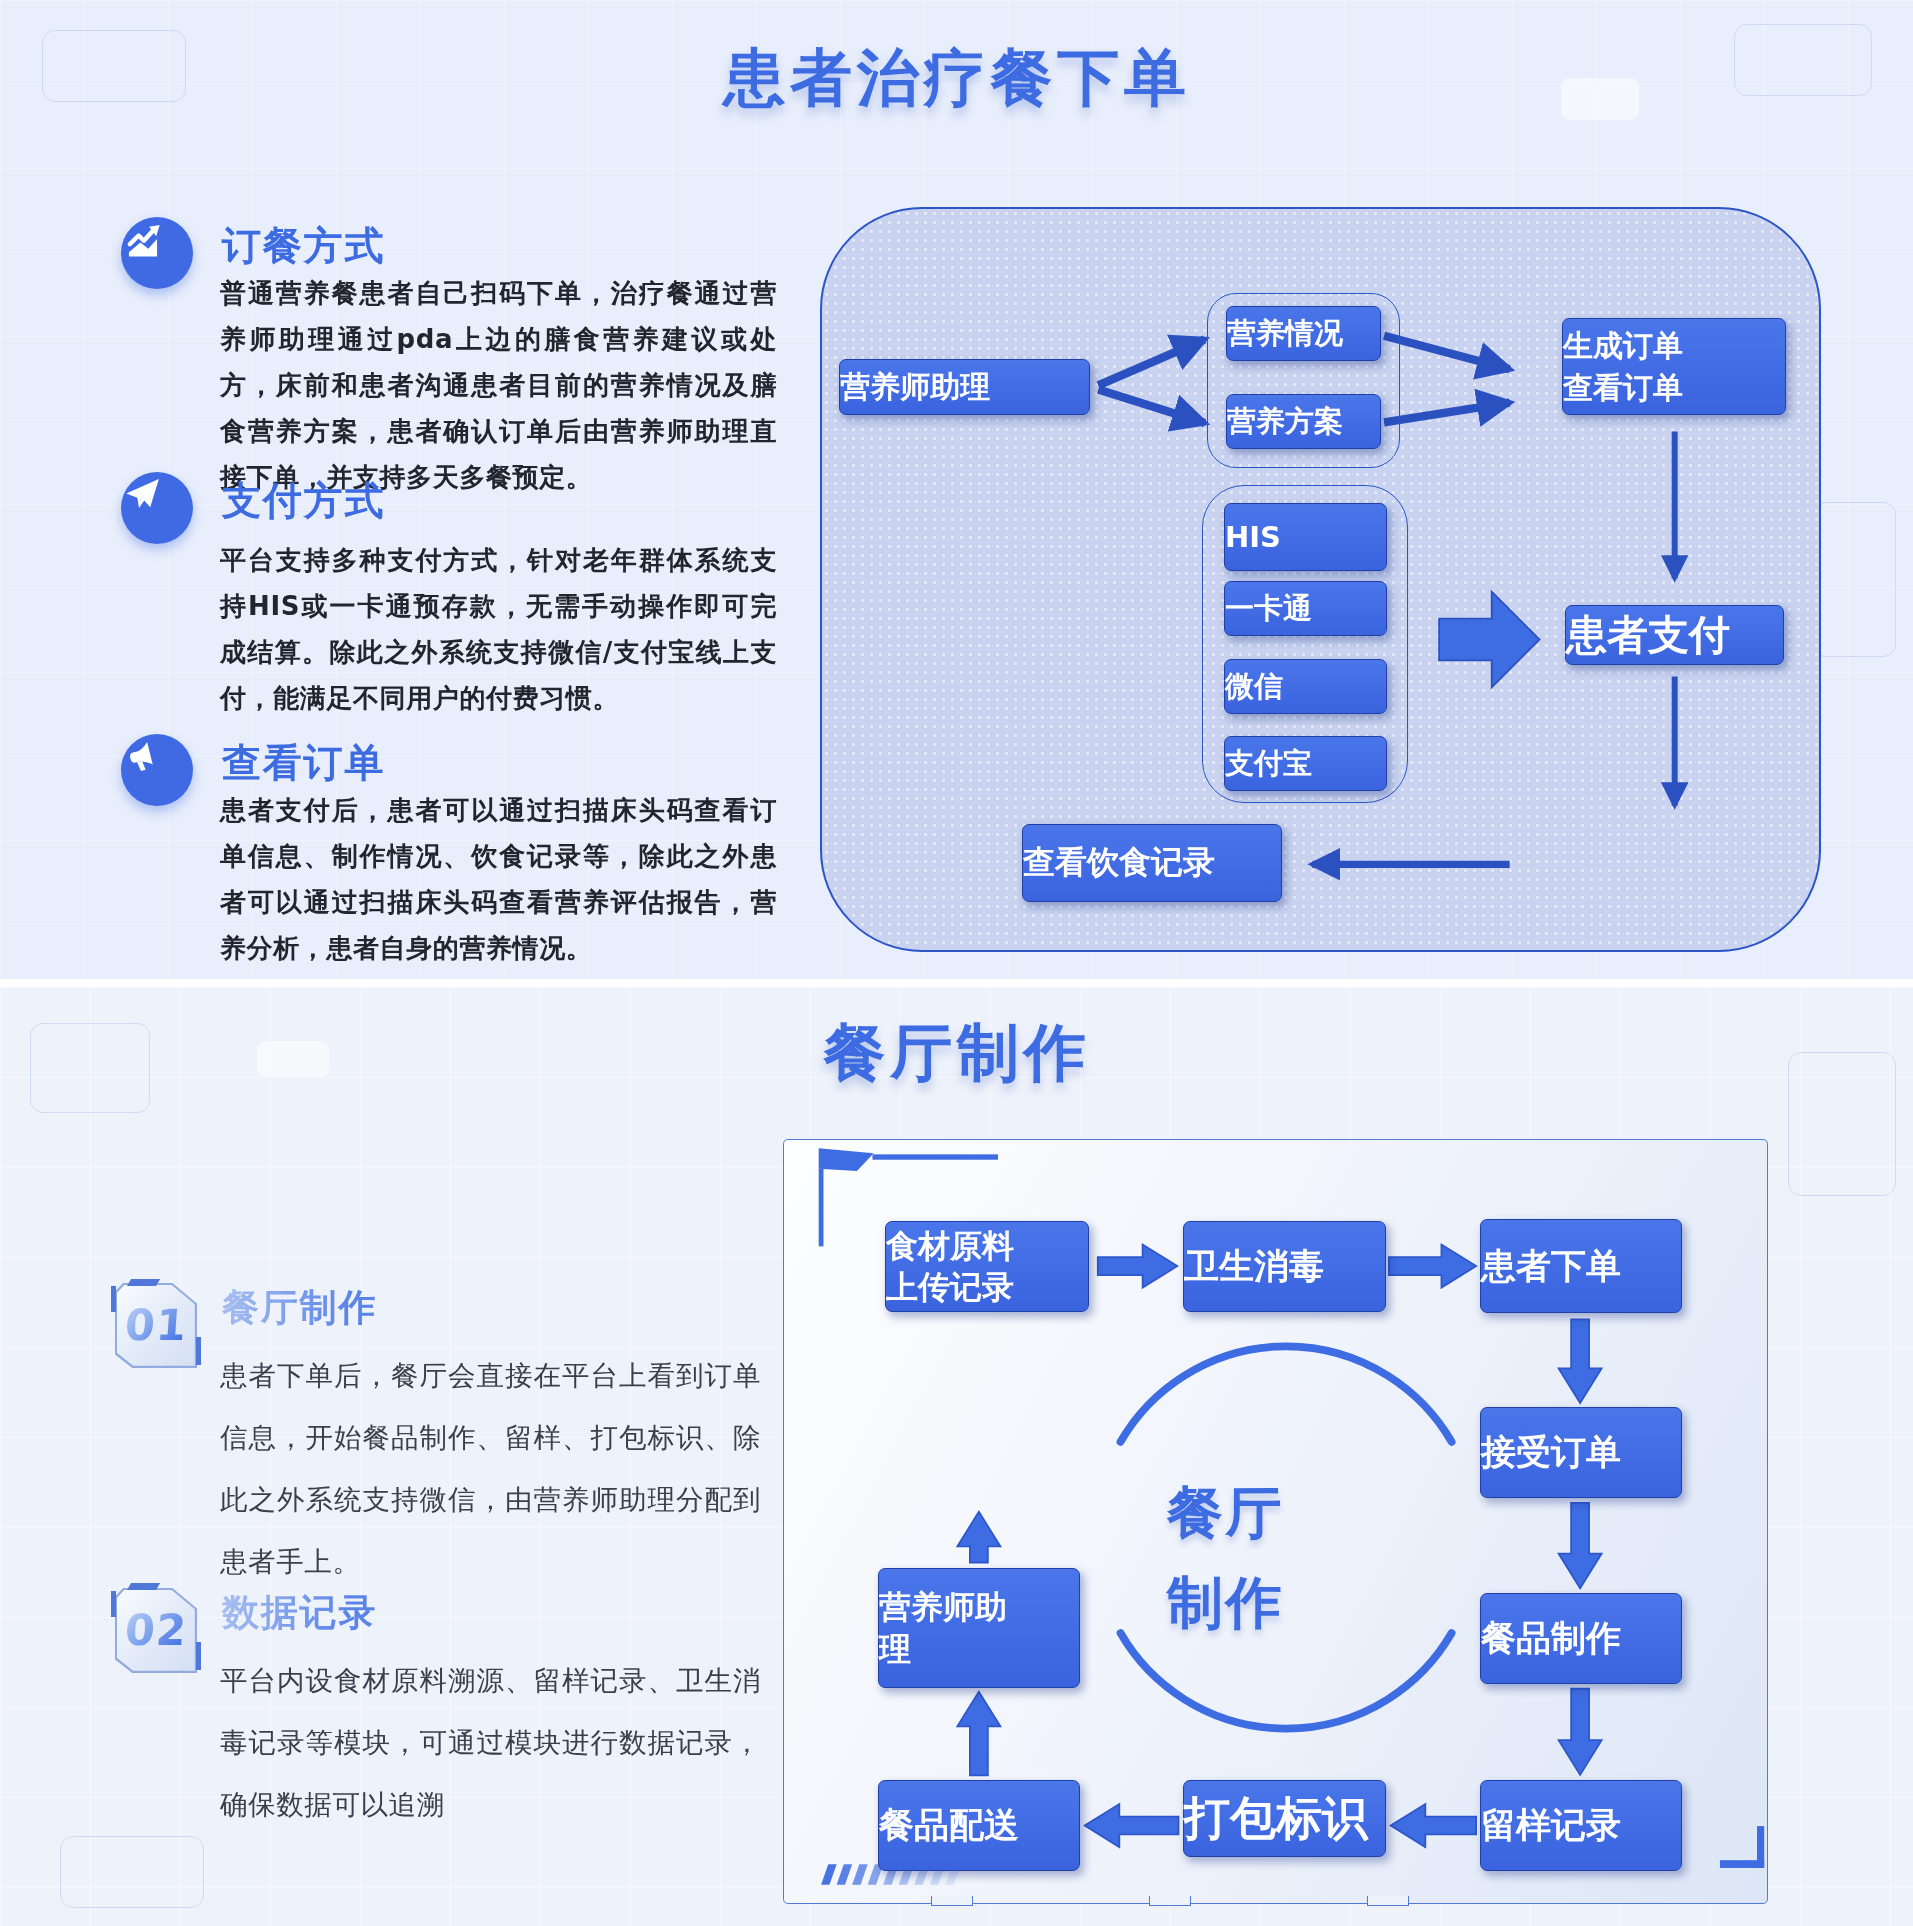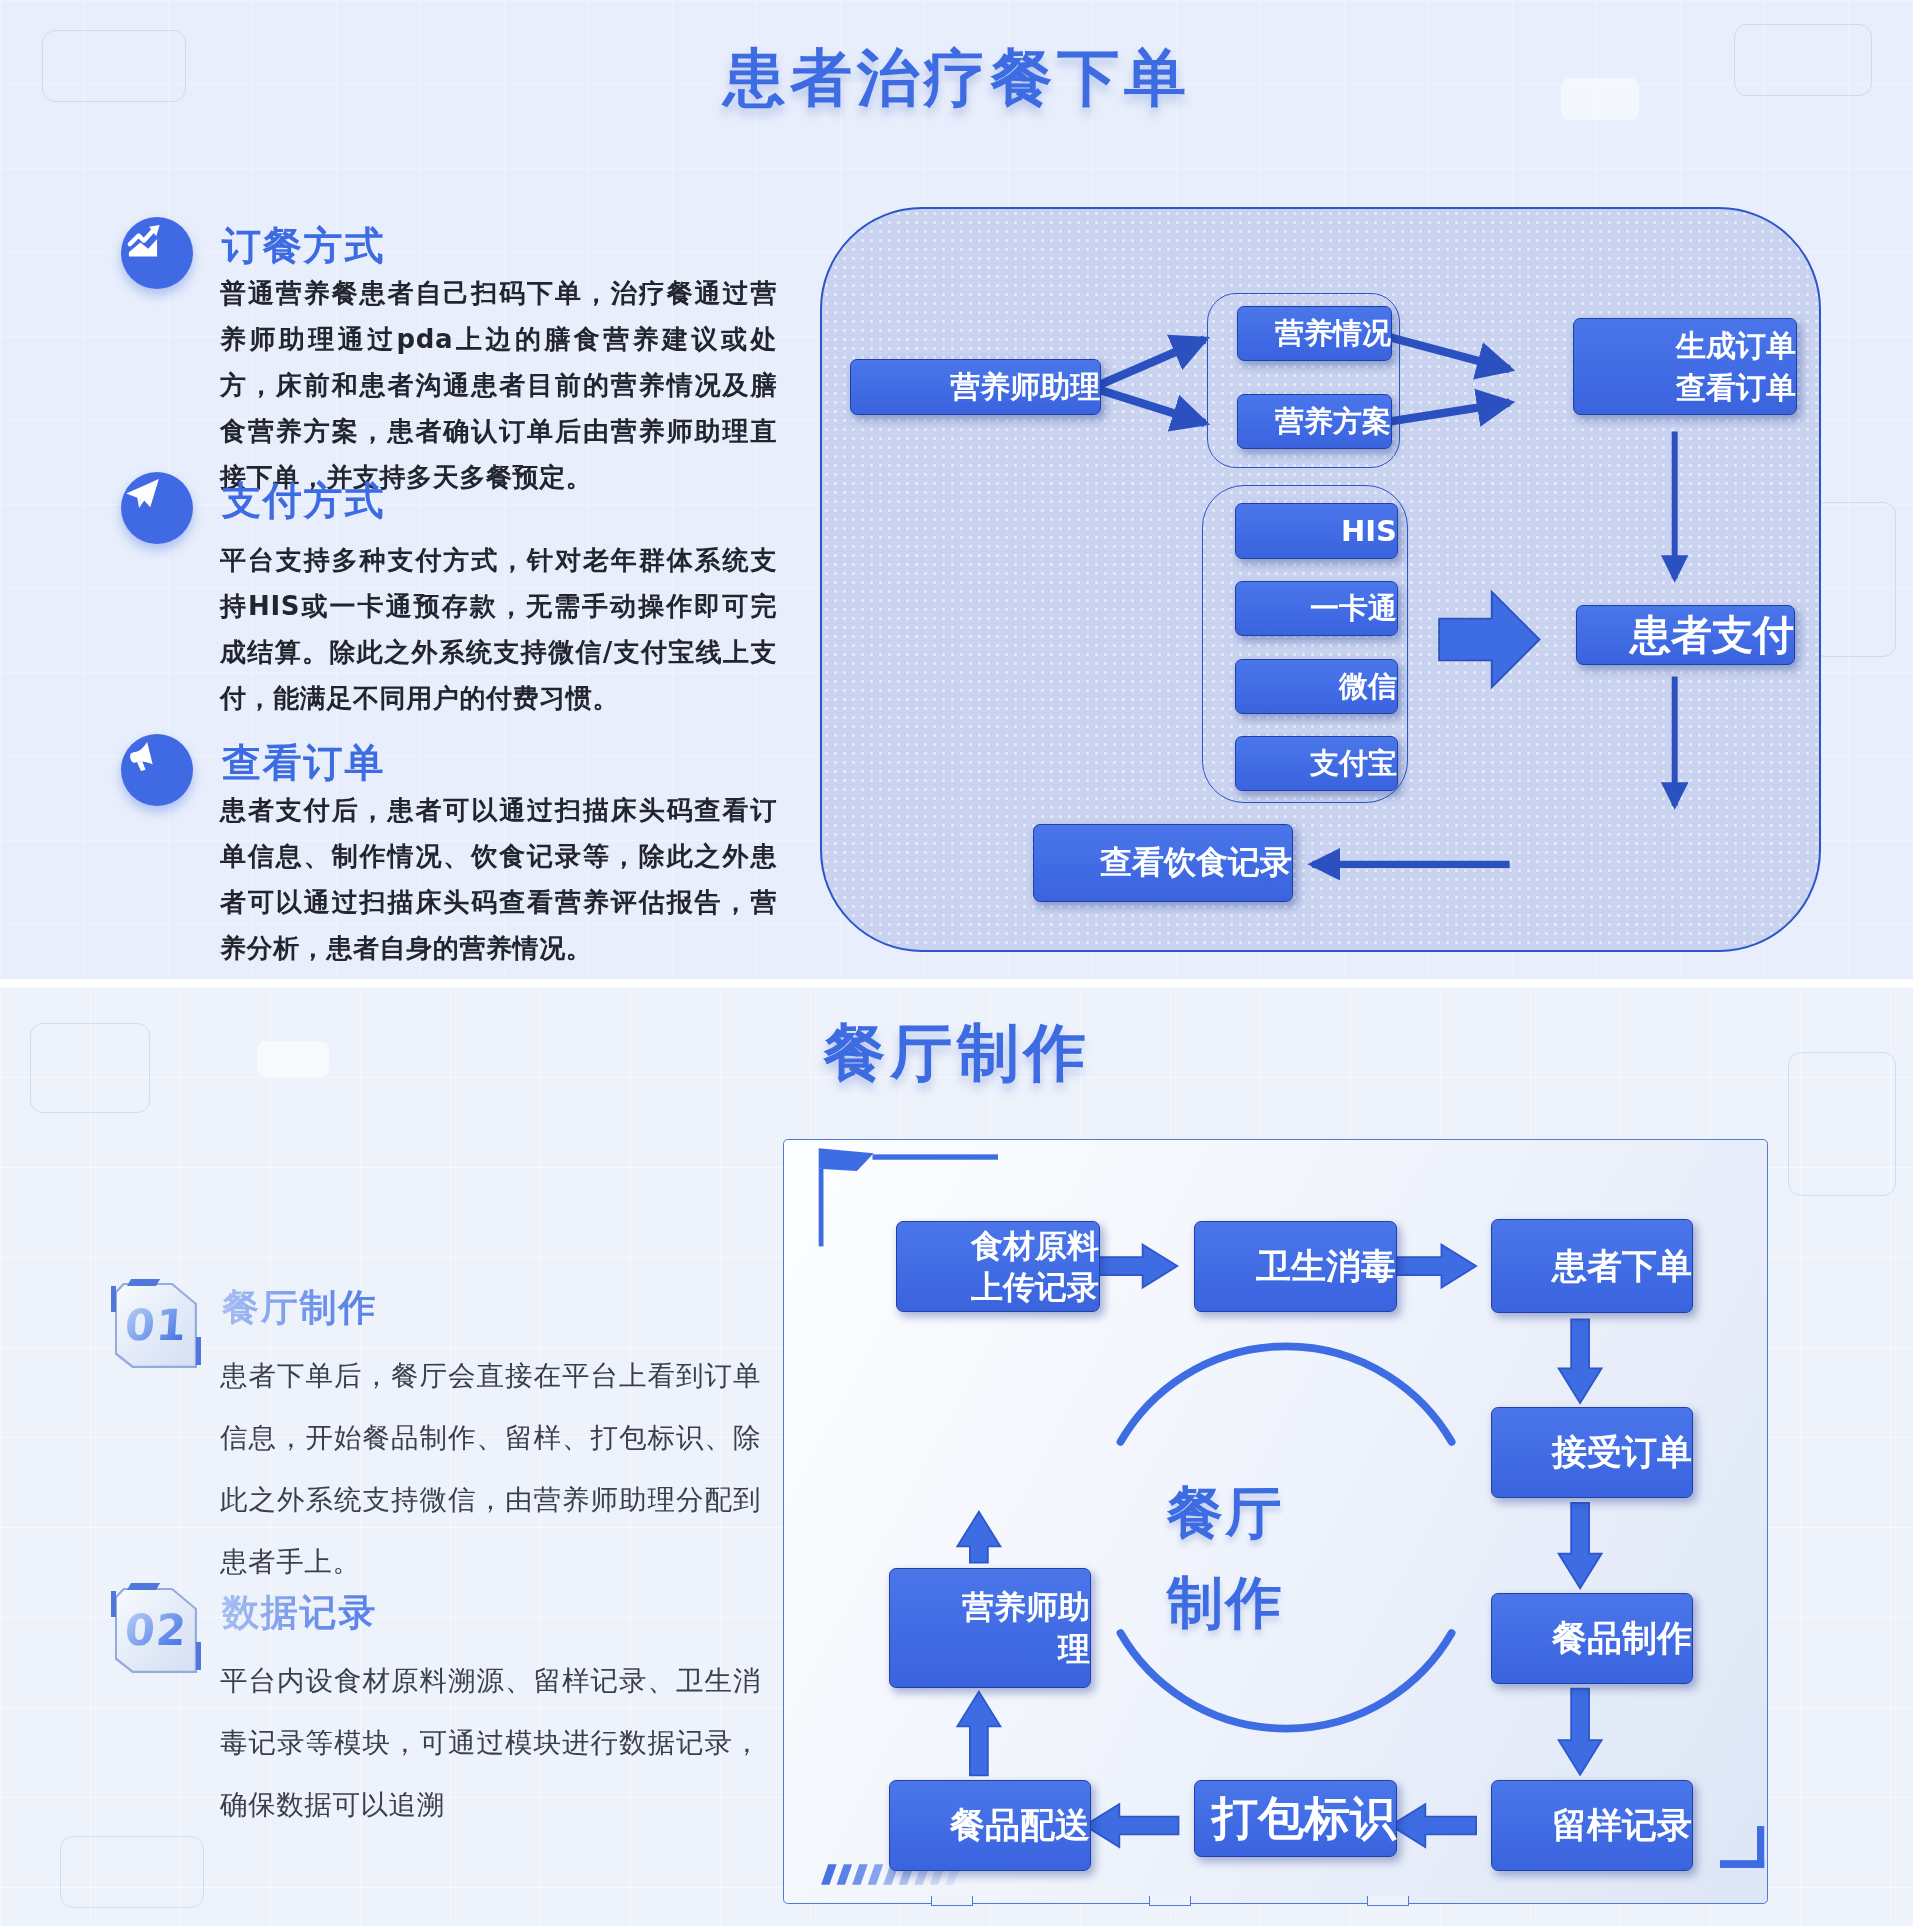--- a/index.html
+++ b/index.html
@@ -52,24 +52,24 @@
     background:linear-gradient(135deg,#c2d3f6 0%,#8fb0f0 35%,#4a76e4 85%);
     -webkit-background-clip:text; background-clip:text; -webkit-text-fill-color:transparent; }
   .badge-acc { position:absolute; background:#4f78da; }
 
   
   .flow-wrap { position:absolute; left:820px; top:207px; width:1001px; height:745px;
     background-color:#c9d3f0;
     background-image:radial-gradient(rgba(255,255,255,.55) 1.2px, rgba(255,255,255,0) 1.7px);
     background-size:9px 9px;
     border:2.4px solid #2b55c8; border-radius:102px; }
-  .node { position:absolute; display:flex; flex-direction:column; align-items:flex-end; justify-content:center;
+  .node { position:absolute; display:flex; flex-direction:column; align-items:flex-start; justify-content:center;
     background:linear-gradient(180deg,#4a76ea 0%,#3a63de 100%);
     border:1.8px solid #2040a8; border-radius:7px; color:#ffffff; font-weight:600;
-    text-align:center; box-shadow:3.6px 4.8px 8.4px rgba(22,48,132,.35);margin-left:11px; }
+    text-align:center; box-shadow:3.6px 4.8px 8.4px rgba(22,48,132,.35); }
   .group { position:absolute; border:1.8px solid #2b55c8; border-radius:30px; }
 
   
   .panel { position:absolute; left:783px; top:1139px; width:985px; height:765px;
     border:1.8px solid #5079da; border-radius:4.8px;
     background:linear-gradient(118deg,#fdfeff 0%,#f2f5fc 40%,#dde6f6 100%); }
   .center-label { position:absolute; left:383px; top:328px; width:239px; text-align:left;
     font-size:56px; font-weight:800; color:#3d6be2; line-height:90px; letter-spacing:2.4px;
     text-shadow:0 4.8px 6px rgba(92,122,205,.3); }
   .notch { position:absolute; width:42px; height:9.6px; background:#eef2fb;
@@ -155,21 +155,21 @@
   <div class="node" style="left:404px;top:185px;width:155px;height:55px;font-size:29px">
     <span>营养方案</span>
   </div>
 
   <div class="node" style="left:740px;top:109px;width:224px;height:97px;font-size:30px;line-height:42px">
     <span>生成订单</span>
     <span>查看订单</span>
   </div>
 
   <div class="group" style="left:380px;top:276px;width:206px;height:318px;border-radius:42px"></div>
-  <div class="node" style="left:402px;top:294px;width:163px;height:56px;font-size:29px">
+  <div class="node" style="left:402px;top:294px;width:163px;height:68px;font-size:29px">
     <span>HIS</span>
   </div>
   <div class="node" style="left:402px;top:372px;width:163px;height:55px;font-size:29px">
     <span>一卡通</span>
   </div>
   <div class="node" style="left:402px;top:450px;width:163px;height:55px;font-size:29px">
     <span>微信</span>
   </div>
   <div class="node" style="left:402px;top:527px;width:163px;height:55px;font-size:29px">
     <span>支付宝</span>

